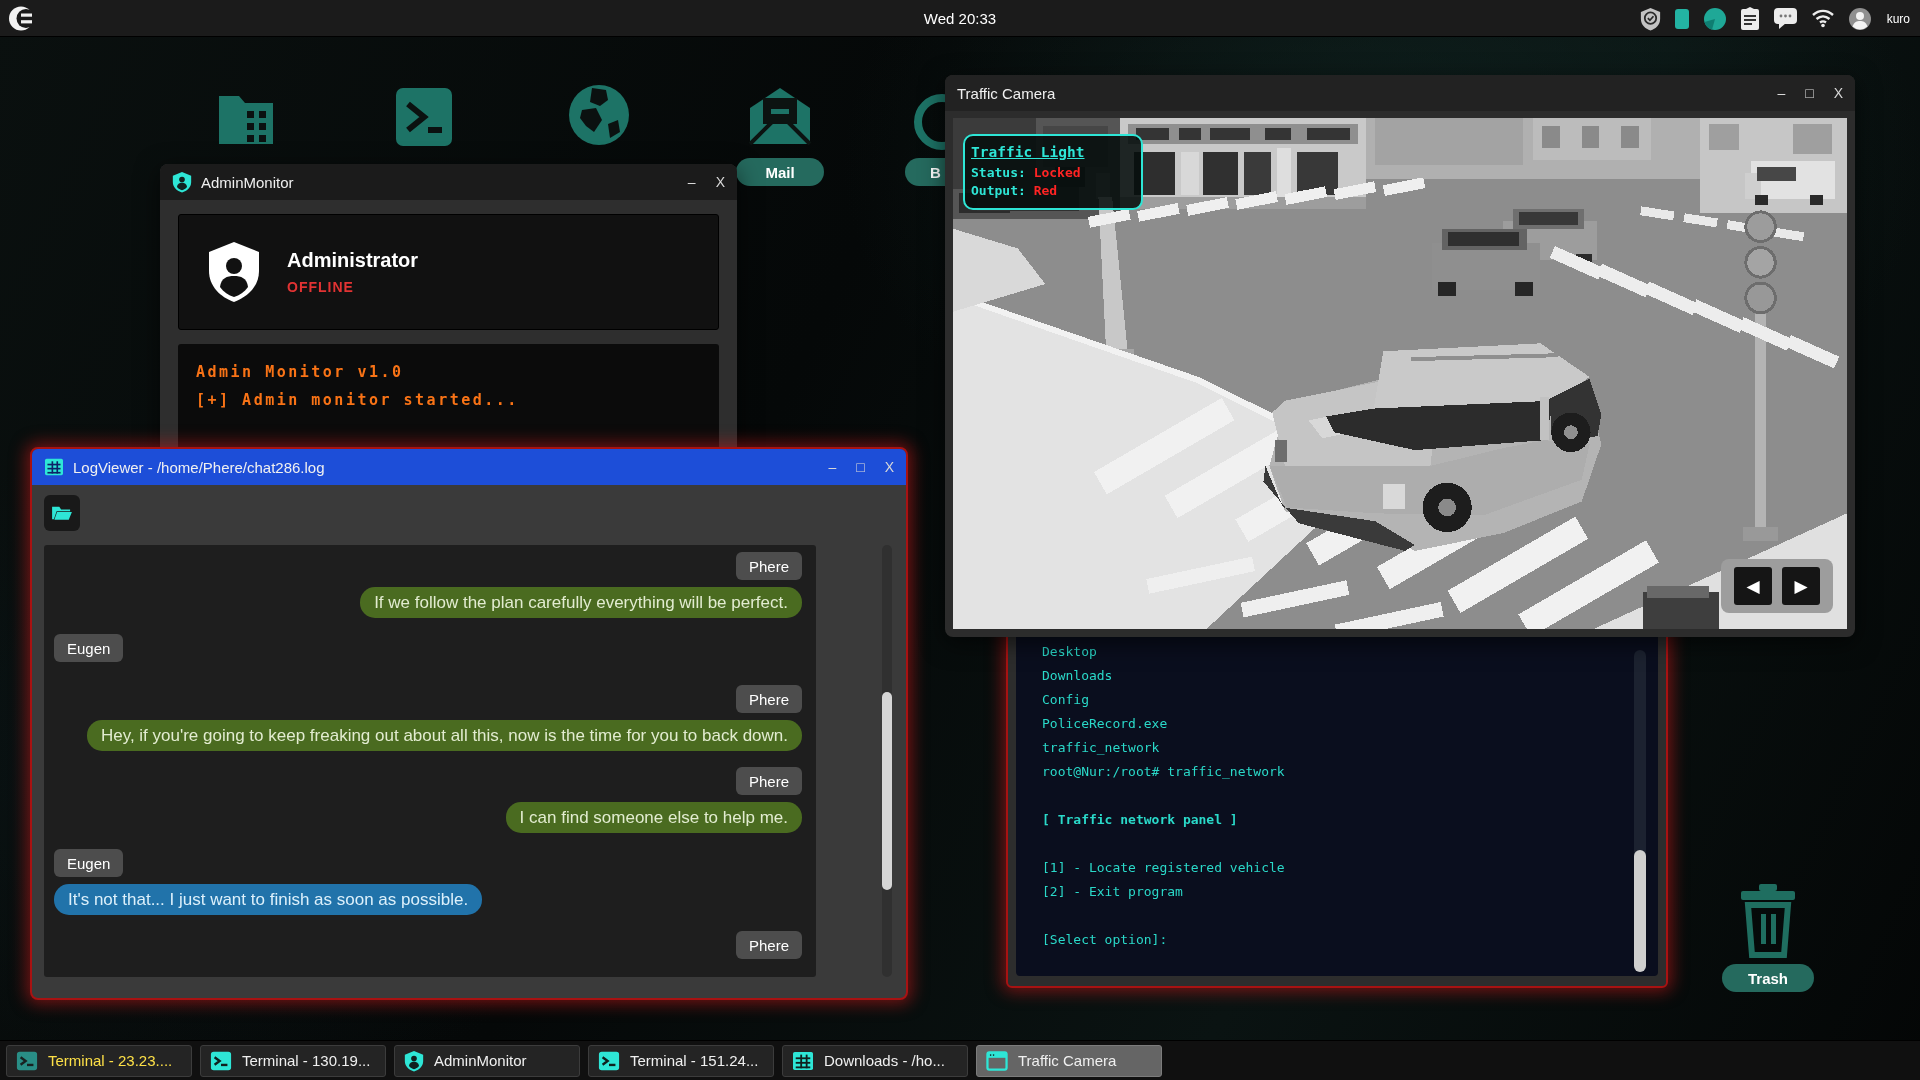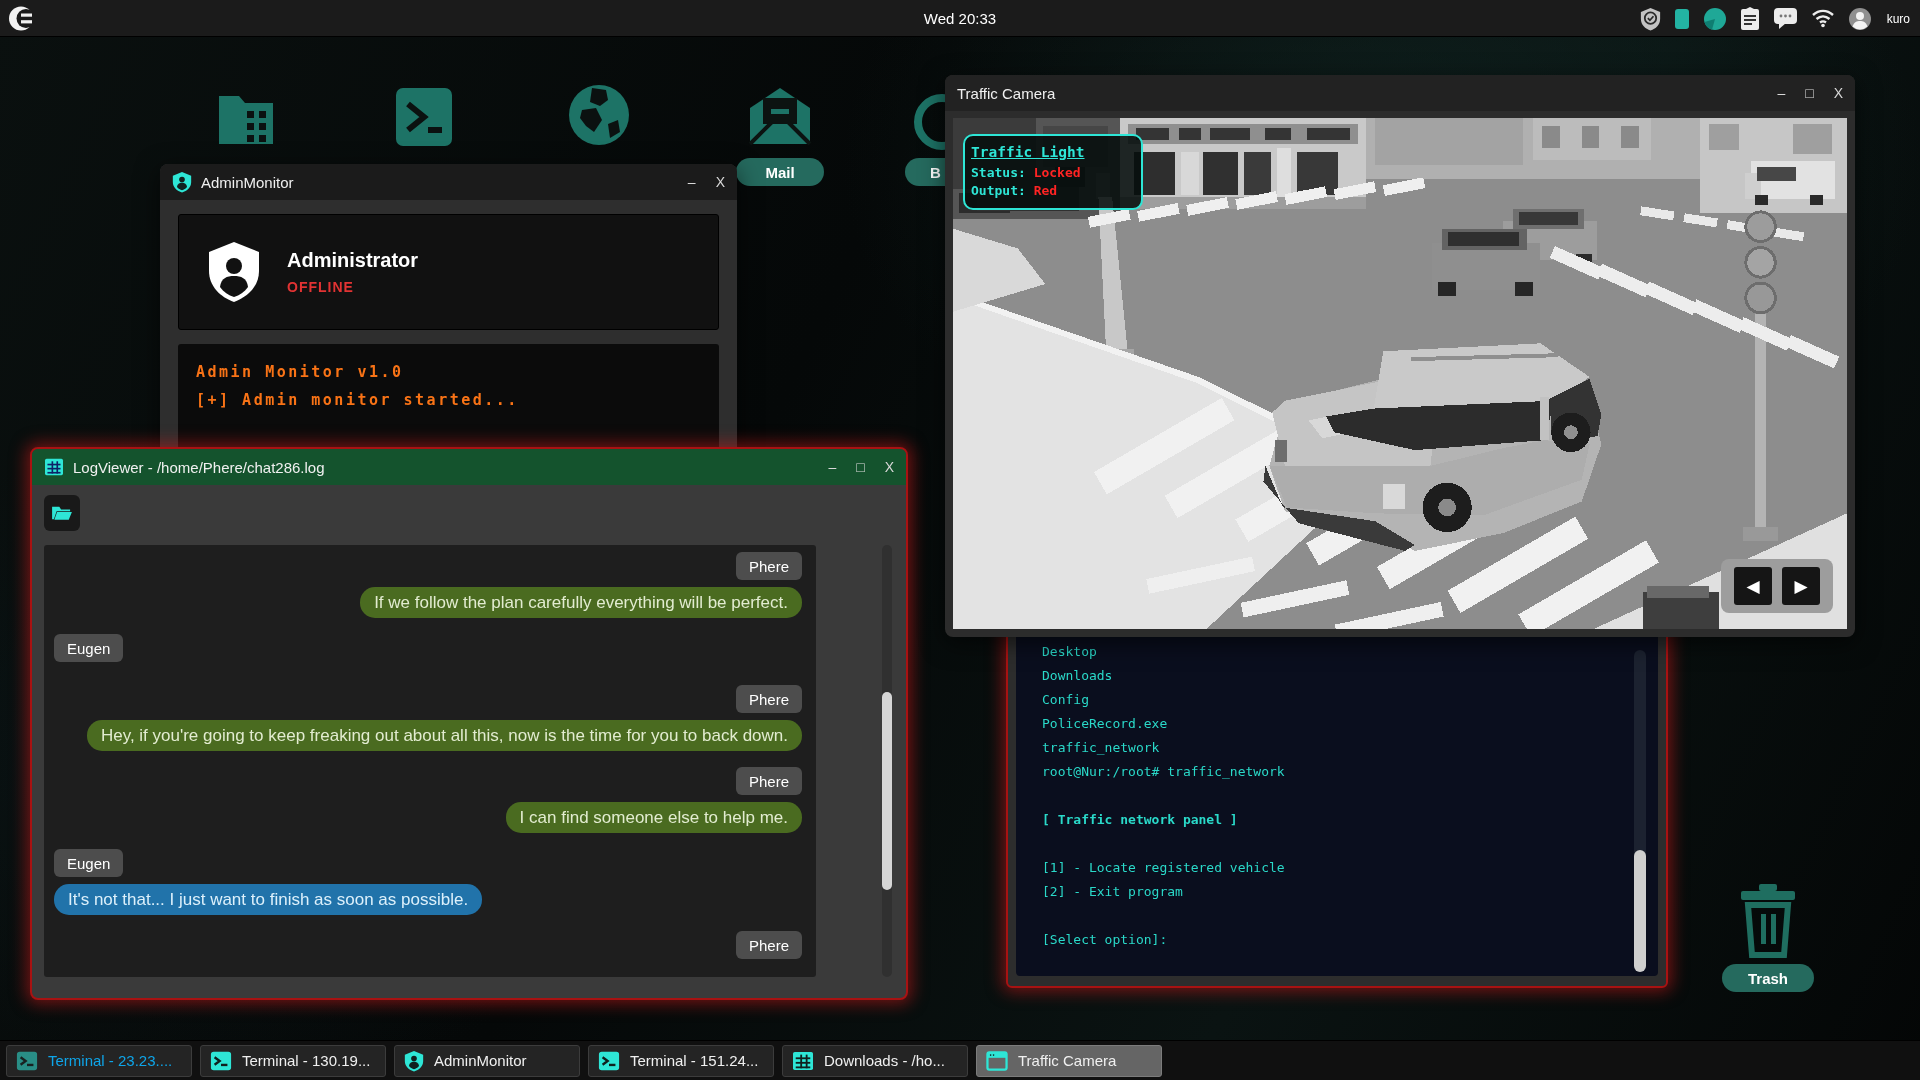--- a/index.html
+++ b/index.html
@@ -43,21 +43,21 @@
   .profile-tx { margin-left:26px; }
   .profile-name { color:#fff; font-size:20px; font-weight:bold; }
   .profile-status { color:#e23333; font-size:14px; font-weight:bold; letter-spacing:1px; margin-top:7px; }
   .admin-term { position:absolute; left:18px; right:18px; top:180px; height:200px; background:#0b0b0b;
     border-radius:3px; padding:14px 18px; }
   .admin-line { color:#f97316; font-family:"DejaVu Sans Mono", monospace; font-weight:bold;
     font-size:15px; letter-spacing:2.5px; line-height:28px; white-space:pre; }
 
   
   .logv { left:30px; top:447px; width:878px; height:553px; background:#3a3a3a; z-index:20; }
-  .logv .titlebar { background:#14532d; }
+  .logv .titlebar { background:#1d4ed8; }
   .folder-btn { position:absolute; left:12px; top:46px; width:36px; height:36px; background:#191919;
     border-radius:6px; display:flex; align-items:center; justify-content:center; }
   .chat { position:absolute; left:12px; top:96px; width:772px; height:432px; background:#1e1e1e;
     border-radius:3px; overflow:hidden; padding:7px 14px 0 10px; }
   .msg { display:flex; flex-direction:column; margin-bottom:16px; }
   .msg.right { align-items:flex-end; }
   .msg.left  { align-items:flex-start; }
   .stag { background:#4d4d4d; color:#fff; font-size:15px; border-radius:6px; height:28px;
     display:flex; align-items:center; padding:0 13px; margin-bottom:7px; }
   .bubble { border-radius:15px; height:31px; display:flex; align-items:center; padding:0 14px;
@@ -95,21 +95,21 @@
   
   .trash { position:absolute; left:1722px; top:884px; z-index:2; display:flex; flex-direction:column; align-items:center; }
   .trash .pill { position:static; margin-top:6px; width:92px; background:#256a5e; }
 
   
   .taskbar { position:absolute; left:0; right:0; bottom:0; height:40px; background:#101010;
     border-top:1px solid #000; z-index:40; display:flex; align-items:center; gap:8px; padding:0 6px; }
   .titem { width:186px; height:32px; background:#242424; border:1px solid #3c3c3c; border-radius:3px;
     display:flex; align-items:center; gap:10px; padding:0 9px; overflow:hidden; }
   .titem .tlabel { color:#f0f0f0; font-size:15px; white-space:nowrap; }
-  .titem.dim .tlabel { color:#0ea5e9; }
+  .titem.dim .tlabel { color:#fde047; }
   .titem.dim .ticon { opacity:.55; }
   .titem.active { background:#656565; border-color:#7c7c7c; }
 </style>
 </head>
 <body>
 
 <div class="screen">
 
   <div class="dicon" style="left:214px; top:86px;">
     <span>

